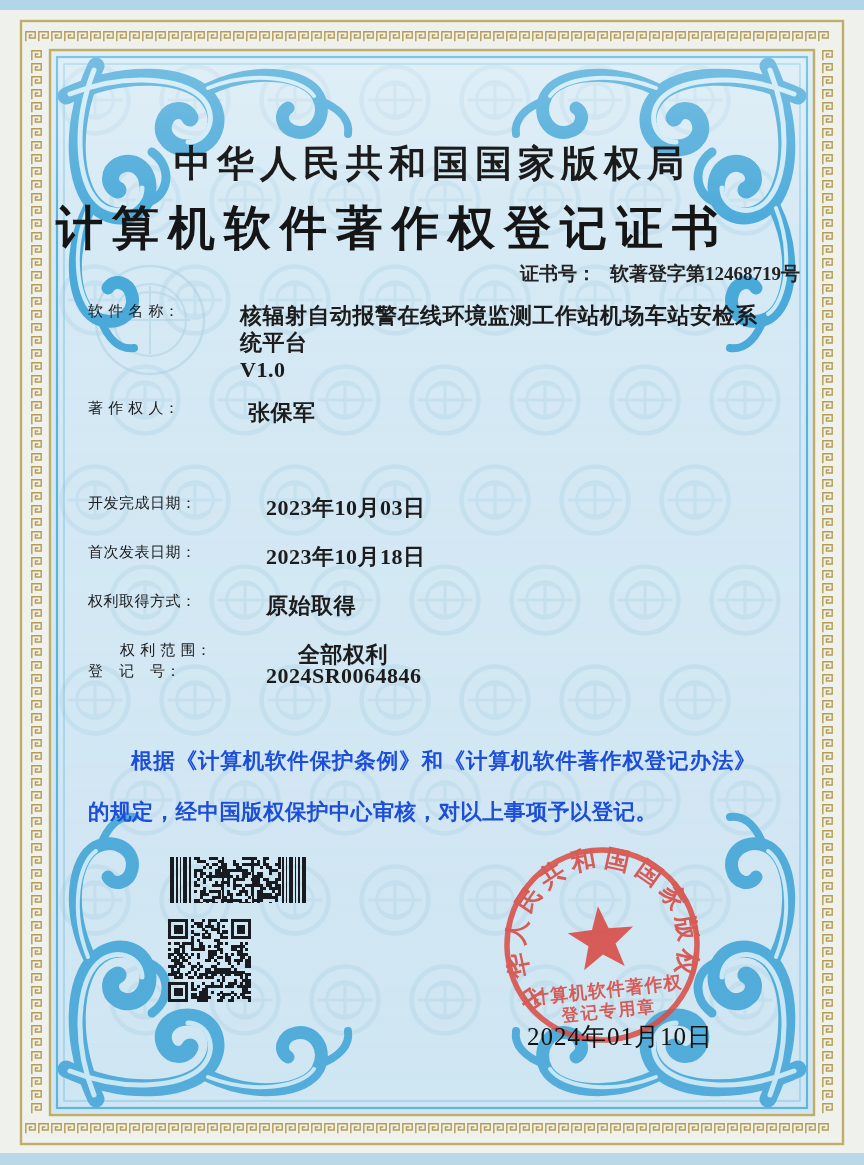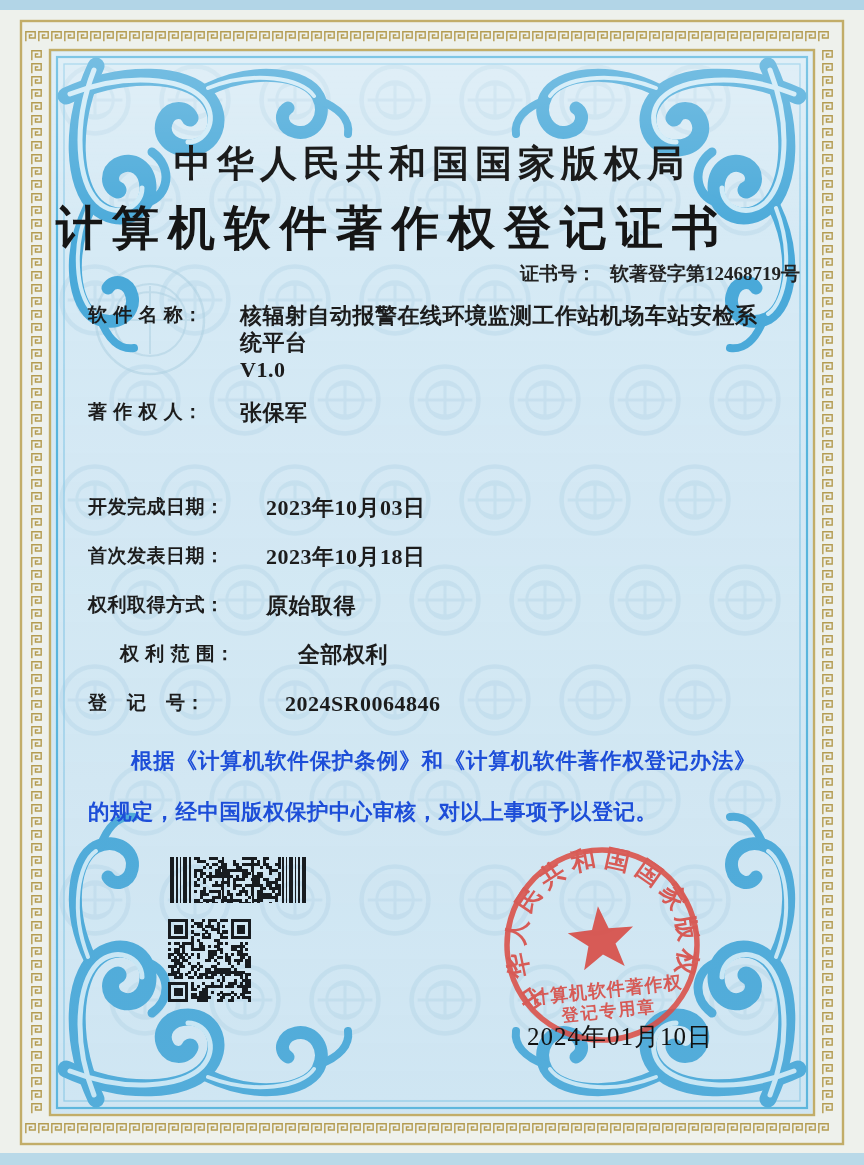--- a/index.html
+++ b/index.html
@@ -17,28 +17,28 @@
       font-size:37px;letter-spacing:6px;color:#1b1b1b;margin:0;}
   .cert-title{position:absolute;left:0;top:197px;width:784px;text-align:center;
       font-family:"Liberation Serif","DejaVu Serif",serif;font-weight:bold;
       font-size:47px;letter-spacing:9px;color:#151515;margin:0;}
   .cert-no{position:absolute;top:261px;right:64px;
       font-family:"Liberation Serif","DejaVu Serif",serif;font-weight:bold;
       font-size:19px;color:#222;}
   .cert-no .lbl{margin-right:14px;}
 
   .field-row{position:absolute;left:88px;display:flex;align-items:flex-start;}
-  .field-row .lbl{flex:0 0 152px;font-size:19px;font-weight:bold;letter-spacing:.5px;white-space:nowrap;}
+  .field-row .lbl{flex:0 0 152px;font-size:15px;font-weight:normal;letter-spacing:.5px;white-space:nowrap;}
   .field-row .val{font-family:"Liberation Serif","DejaVu Serif",serif;
       font-size:22px;font-weight:bold;line-height:27px;letter-spacing:.5px;}
   .row-name{top:302px;}  .row-name .val{max-width:560px;}
-  .row-owner{top:399px;}
+  .row-owner{top:399px;gap:8px;}
   .row-dev{top:494px;}   .row-pub{top:543px;}
   .row-method{top:592px;}.row-scope{top:641px;margin-left:32px;}
-  .row-reg{top:690px;gap:19px;}
+  .row-reg{top:662px;}
   .lower .val{margin-left:26px;}
 
   .statement{position:absolute;left:88px;top:736px;width:668px;margin:0;
       font-size:21.5px;font-weight:bold;line-height:51px;text-indent:2em;
       letter-spacing:.4px;color:#1d4ed8;text-align:justify;}
 
   .barcode{position:absolute;left:170px;top:857px;}
   .qrcode{position:absolute;left:168px;top:919px;}
   .seal{position:absolute;left:498px;top:841px;}
   .issue-date{position:absolute;left:527px;top:1020px;

